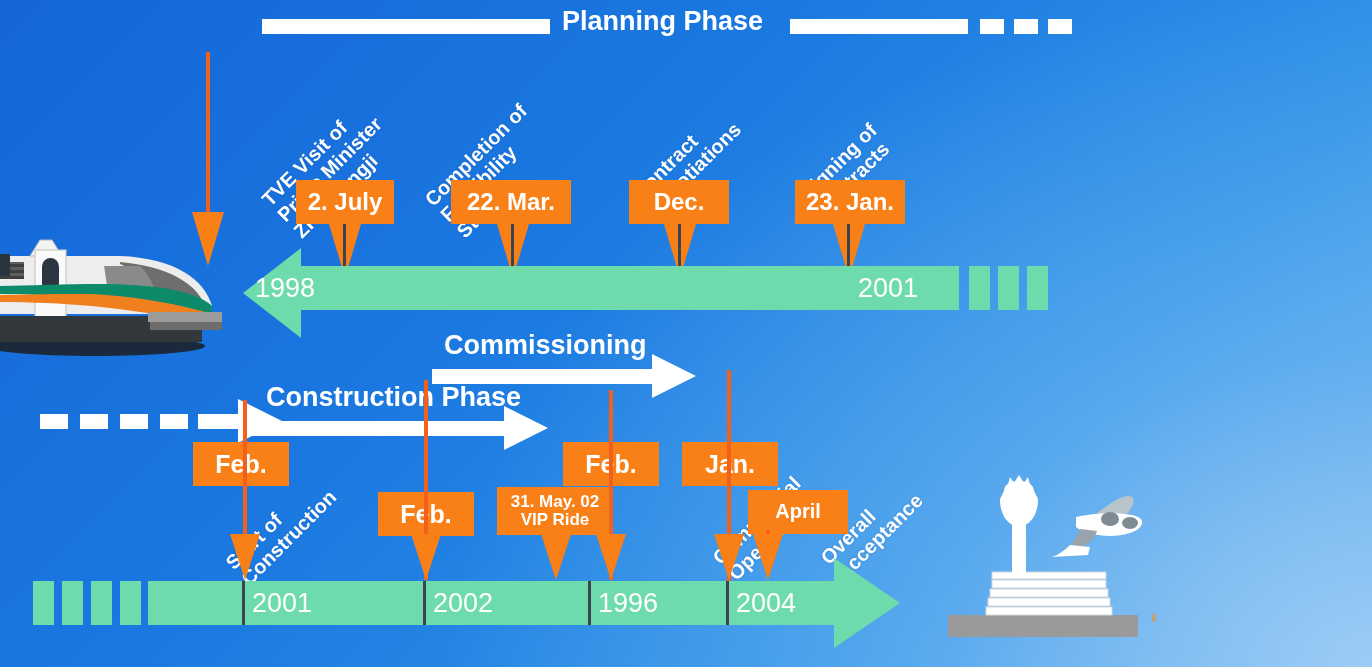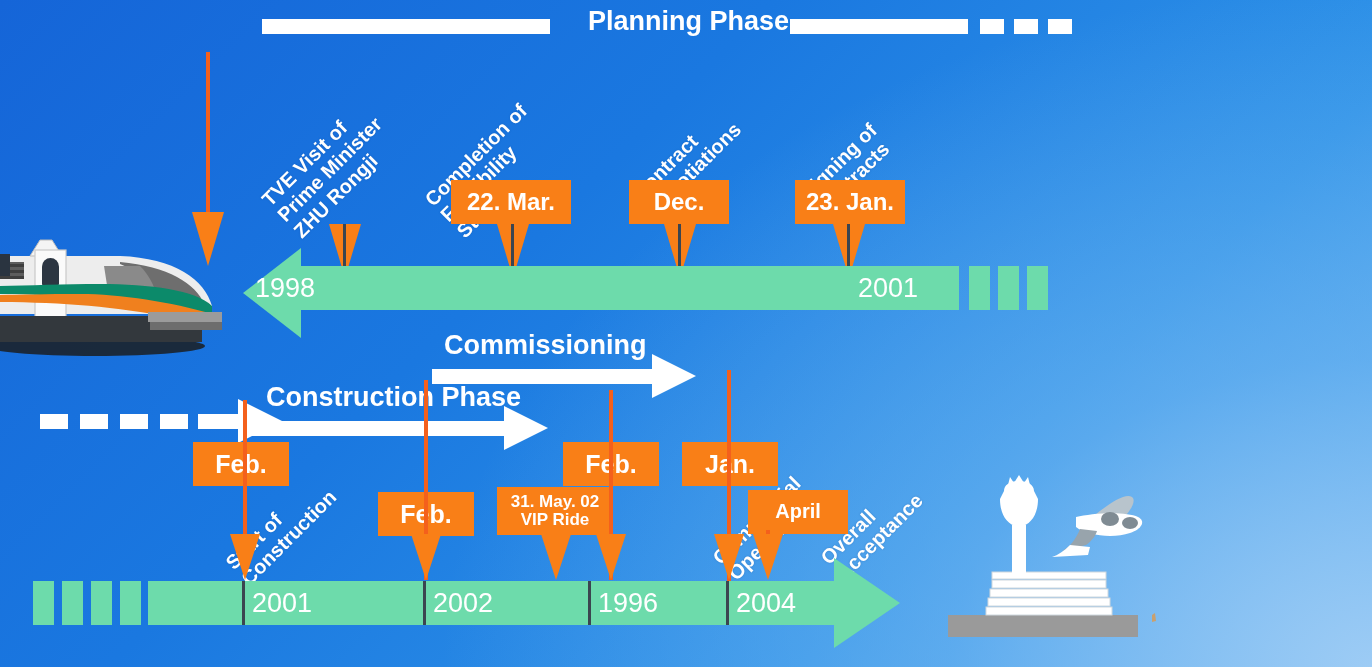--- a/index.html
+++ b/index.html
@@ -69,38 +69,39 @@
     <path d="M -10 76 C 60 76 110 80 172 96 L 212 96 L 212 88 C 196 72 150 66 100 66 C 60 66 20 68 -10 68 Z" fill="#0c8a6a"></path>
     <path d="M -10 84 C 60 84 110 88 176 100 L 212 100 L 212 96 C 172 84 120 76 80 76 C 40 76 10 77 -10 77 Z" fill="#f0801e"></path>
     <rect x="-10" y="98" width="212" height="26" fill="#33383d"></rect>
     <rect x="148" y="94" width="74" height="10" fill="#9b9b9b"></rect>
     <rect x="150" y="104" width="72" height="8" fill="#6d6d6d"></rect>
   </svg>
 
   <div class="ev-stem" style="left:206px;top:52px;height:172px;"></div>
   <div class="ev-tri" style="left:192px;top:212px;"></div>
 
-  <div class="phase-title" style="left:562px;top:6px;margin-left:26px;">Planning Phase</div>
+  <div class="phase-title" style="left:562px;top:6px;">Planning Phase</div>
   <div class="wbar" style="left:262px;top:19px;width:288px;"></div>
   <div class="wbar" style="left:790px;top:19px;width:178px;"></div>
   <div class="wdash" style="left:980px;top:19px;width:24px;"></div>
   <div class="wdash" style="left:1014px;top:19px;width:24px;"></div>
   <div class="wdash" style="left:1048px;top:19px;width:24px;"></div>
 
   <div class="rot-label" style="left:305px;top:175px;transform:rotate(-45deg);">TVE Visit of
 Prime Minister
 ZHU Rongji</div>
   <div class="rot-label" style="left:468px;top:175px;transform:rotate(-45deg);">Completion of
 Feasibility
 Study</div>
   <div class="rot-label" style="left:660px;top:175px;transform:rotate(-45deg);">Contract
 Negotiations</div>
   <div class="rot-label" style="left:828px;top:175px;transform:rotate(-45deg);">Signing of
 Contracts</div>
 
+  <div class="ev-box" style="left:296px;top:180px;width:98px;height:44px;font-size:24px;">2. July</div>
   <div class="ev-tri" style="left:329px;top:224px;"></div>
   <div class="ev-stem" style="left:343px;top:224px;height:70px;background:#3b4550;width:3px;"></div>
 
   <div class="ev-box" style="left:451px;top:180px;width:120px;height:44px;font-size:24px;">22. Mar.</div>
   <div class="ev-tri" style="left:497px;top:224px;"></div>
   <div class="ev-stem" style="left:511px;top:224px;height:70px;background:#3b4550;width:3px;"></div>
 
   <div class="ev-box" style="left:629px;top:180px;width:100px;height:44px;font-size:24px;">Dec.</div>
   <div class="ev-tri" style="left:664px;top:224px;"></div>
   <div class="ev-stem" style="left:678px;top:224px;height:70px;background:#3b4550;width:3px;"></div>

